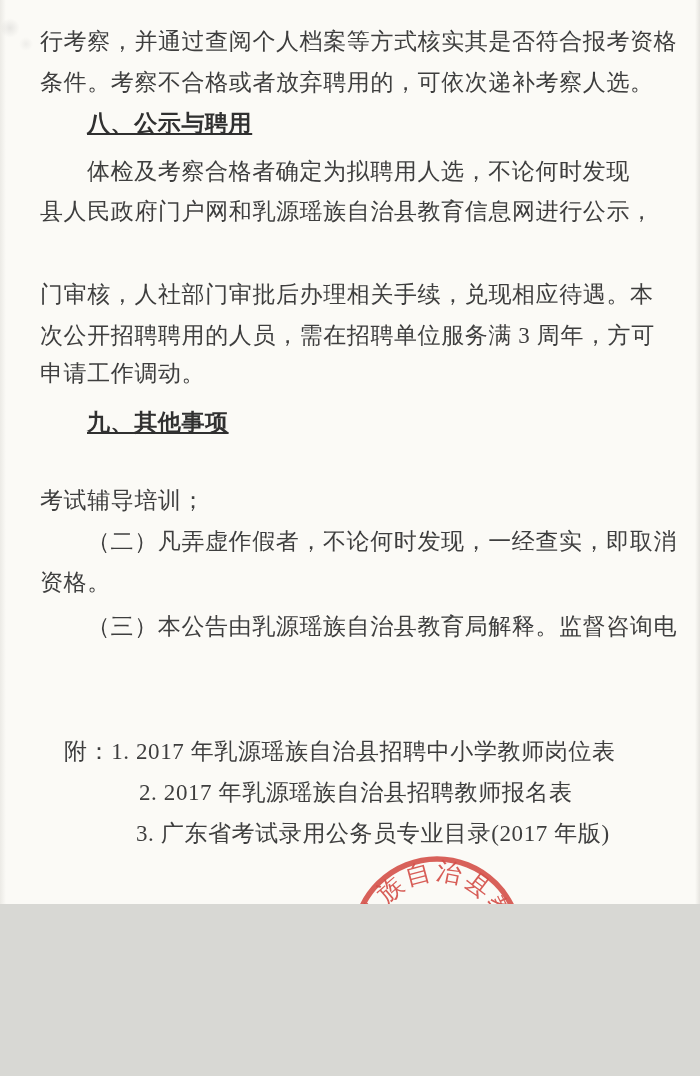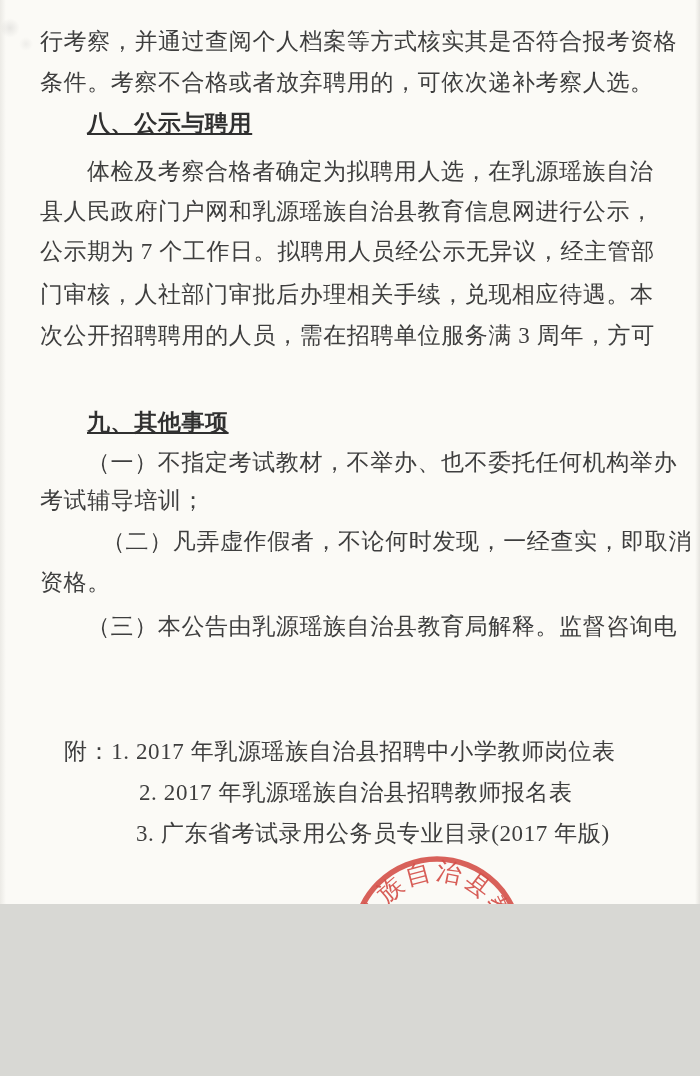--- a/index.html
+++ b/index.html
@@ -48,29 +48,28 @@
   }
 </style>
 </head>
 <body>
 
 <div class="page">
 
   <div class="ln" style="top:26px;left:40px">行考察，并通过查阅个人档案等方式核实其是否符合报考资格</div>
   <div class="ln" style="top:67px;left:40px">条件。考察不合格或者放弃聘用的，可依次递补考察人选。</div>
   <div class="ln hd" style="top:108px;left:87px">八、公示与聘用</div>
-  <div class="ln" style="top:156px;left:87px">体检及考察合格者确定为拟聘用人选，在乳源瑶族自治</div>
+  <div class="ln" style="top:156px;left:87px">体检及考察合格者确定为拟聘用人选，不论何时发现</div>
   <div class="ln" style="top:196px;left:40px">县人民政府门户网和乳源瑶族自治县教育信息网进行公示，</div>
-  <div class="ln" style="top:236px;left:40px">公示期为 7 个工作日。拟聘用人员经公示无异议，经主管部</div>
   <div class="ln" style="top:279px;left:40px">门审核，人社部门审批后办理相关手续，兑现相应待遇。本</div>
   <div class="ln" style="top:320px;left:40px">次公开招聘聘用的人员，需在招聘单位服务满 3 周年，方可</div>
+  <div class="ln" style="top:358px;left:40px">申请工作调动。</div>
   <div class="ln hd" style="top:407px;left:87px">九、其他事项</div>
-  <div class="ln" style="top:447px;left:87px">（一）不指定考试教材，不举办、也不委托任何机构举办</div>
   <div class="ln" style="top:485px;left:40px">考试辅导培训；</div>
-  <div class="ln" style="top:526px;left:102px">（二）凡弄虚作假者，不论何时发现，一经查实，即取消</div>
+  <div class="ln" style="top:526px;left:87px">（二）凡弄虚作假者，不论何时发现，一经查实，即取消</div>
   <div class="ln" style="top:567px;left:40px">资格。</div>
   <div class="ln" style="top:611px;left:87px">（三）本公告由乳源瑶族自治县教育局解释。监督咨询电</div>
 
   <div class="ln" style="top:736px;left:64px">附：1. 2017 年乳源瑶族自治县招聘中小学教师岗位表</div>
   <div class="ln" style="top:777px;left:139px">2. 2017 年乳源瑶族自治县招聘教师报名表</div>
   <div class="ln" style="top:818px;left:136px">3. 广东省考试录用公务员专业目录(2017 年版)</div>
 
   <div class="ln sig" style="top:946px;left:325px">乳源瑶族自治县教育局</div>
   <div class="ln sig" style="top:986px;left:344px">2017 年 6 月 22 日</div>
 

